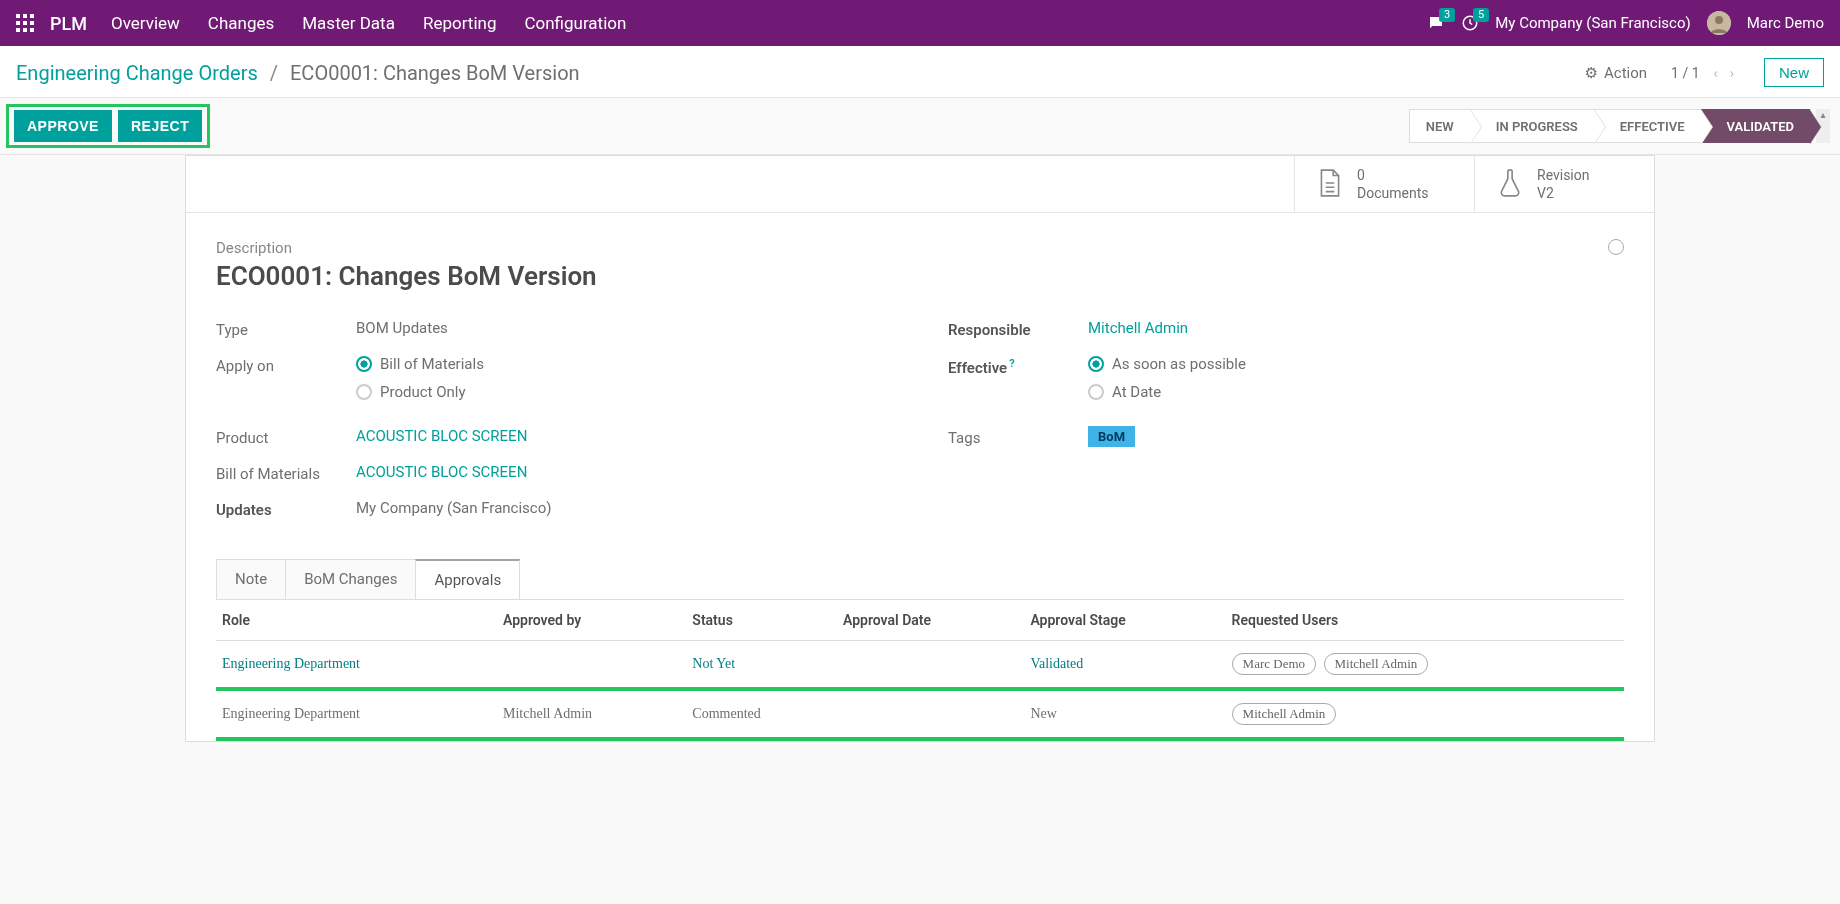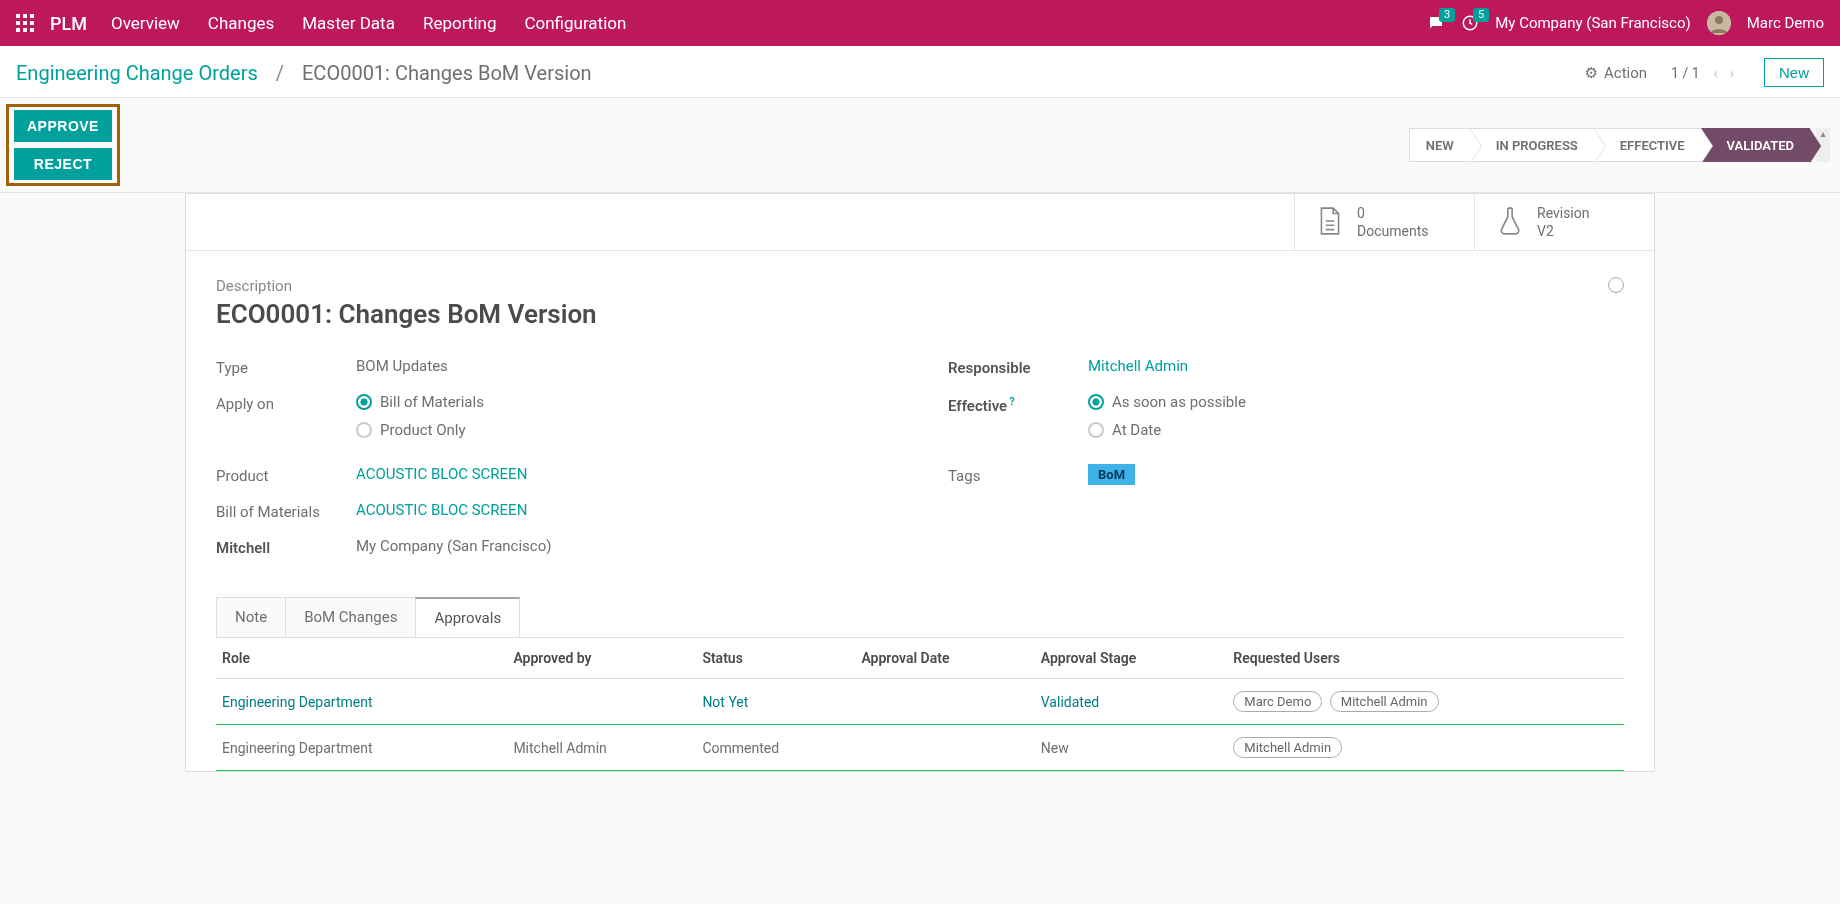--- a/index.html
+++ b/index.html
@@ -1,46 +1,46 @@
 <!DOCTYPE html>
 <html><head>
 <meta charset="utf-8">
 <style>
 * { box-sizing: border-box; margin: 0; padding: 0; }
 body { font-family: -apple-system, BlinkMacSystemFont, "Segoe UI", Roboto, "Helvetica Neue", sans-serif; font-size: 14px; color: #4c4c4c; background: #f9f9f9; }
 
-.topbar { background: #be185d; height: 46px; display: flex; align-items: center; padding: 0 16px; color: #fff; }
+.topbar { background: #701a75; height: 46px; display: flex; align-items: center; padding: 0 16px; color: #fff; }
 .apps-icon { display: inline-flex; margin-right: 16px; cursor: pointer; }
 .apps-icon svg { width: 18px; height: 18px; }
 .app-name { font-size: 18px; font-weight: 500; margin-right: 24px; }
 .topnav { display: flex; gap: 28px; }
 .topnav a { color: #fff; text-decoration: none; font-size: 17px; }
 .topbar-spacer { flex: 1; }
 .topbar-right { display: flex; align-items: center; gap: 16px; }
 .icon-badge { position: relative; display: inline-flex; align-items: center; }
 .icon-badge svg { width: 18px; height: 18px; fill: #fff; }
 .badge { position: absolute; top: -6px; right: -10px; background: #00a09d; color: #fff; font-size: 11px; padding: 0 5px; border-radius: 3px; line-height: 14px; }
 .company-name { font-size: 15px; }
 .avatar { width: 24px; height: 24px; border-radius: 50%; background: #bba; display:inline-block; overflow:hidden; }
 .user-name { font-size: 15px; }
 
 .header-row { display: flex; align-items: center; padding: 12px 16px 10px; background: #fff; }
-.breadcrumb { display: flex; align-items: flex-end; gap: 18px; font-size: 20px; }
+.breadcrumb { display: flex; align-items: flex-end; gap: 12px; font-size: 20px; }
 .breadcrumb .bc-link { color: #00a09d; cursor: pointer; }
 .breadcrumb .bc-sep { color: #888; }
 .breadcrumb .bc-current { color: #6f6f6f; }
 .header-right { margin-left: auto; display: flex; align-items: center; gap: 24px; }
 .action-link { color: #6f6f6f; font-size: 15px; display: flex; gap: 6px; cursor:pointer; }
 .pager { display: flex; align-items: center; gap: 8px; color: #6f6f6f; }
 .pager-arrows { display: flex; }
 .pager-arrow { padding: 4px 6px; color: #bbb; cursor: pointer; font-size: 14px; }
 .btn-new { border: 1px solid #00a09d; background:#fff; color:#00a09d; padding: 5px 14px; font-size: 15px; font-weight:500; cursor:pointer; }
 
 .statusbar { background:#fafafa; border-top:1px solid #e5e5e5; border-bottom:1px solid #e5e5e5; display:flex; align-items:center; padding: 6px 10px 6px 0; position:relative; }
-.highlight-box { border:3px solid #a16207; padding:3px 5px; display:inline-flex; gap:6px; margin-left:6px;flex-direction:column; }
+.highlight-box { border:3px solid #22c55e; padding:3px 5px; display:inline-flex; gap:6px; margin-left:6px; }
 .btn-primary { background:#00a09d; color:#fff; border:1px solid #00a09d; padding:7px 12px; font-size:14px; font-weight:600; letter-spacing:0.5px; cursor:pointer; }
 .statusbar-right { margin-left:auto; display:flex; align-items:center; height:34px; }
 .stage { position:relative; display:flex; align-items:center; height:34px; padding:0 16px 0 26px; color:#6f6f6f; font-size:13px; font-weight:600; background:#fff; border-top:1px solid #ddd; border-bottom:1px solid #ddd; }
 .stage:first-child { padding-left:16px; border-left:1px solid #ddd; }
 .stage::after { content:""; position:absolute; right:-11px; top:0; width:0; height:0; border-top:17px solid transparent; border-bottom:17px solid transparent; border-left:11px solid #fff; z-index:2; }
 .stage::before { content:""; position:absolute; right:-12px; top:-1px; width:0; height:0; border-top:18px solid transparent; border-bottom:18px solid transparent; border-left:12px solid #ddd; z-index:1; }
 .stage:last-child::after, .stage:last-child::before { display:none; }
 .stage.active { background:#714b67; color:#fff; border-color:#714b67; }
 .stage.active::after { border-left-color:#714b67; }
 .scrollbar-fake { width:14px; align-self:stretch; background:#eee; margin-left:6px; display:flex; align-items:flex-start; justify-content:center; }
@@ -74,21 +74,21 @@
 .tag-pill { background:#3fb3e8; color:#003a5c; font-weight:700; padding:3px 10px; border-radius:0; font-size:13px; }
 
 .tabs { display:flex; margin-top:24px; }
 .tab { padding:10px 18px; border:1px solid #ddd; border-bottom:none; background:#fff; color:#6f6f6f; font-size:15px; cursor:pointer; margin-right:-1px; }
 .tab.active { border-top:2px solid #a3a3a3; background:#fff; color:#555; position:relative; z-index:1; }
 .tab:not(.active) { background:#fafafa; }
 
 .tab-content { border-top:1px solid #ddd; }
 .approvals-table { width:100%; border-collapse:collapse; }
 .approvals-table th { text-align:left; padding:12px 6px; font-weight:600; color:#4b4b4b; border-bottom:1px solid #ddd; font-size:14px; }
-.approvals-table td { padding:12px 6px; border-bottom:1px solid #22c55e; font-size:14px; color:#6f6f6f; vertical-align:middle; }
+.approvals-table td { padding:12px 6px; border-bottom:4px solid #22c55e; font-size:14px; color:#6f6f6f; vertical-align:middle;font-family:Liberation Serif, serif; }
 .approvals-table td a { color:#017e84; text-decoration:none; }
 .user-pill { display:inline-block; border:1px solid #aaa; border-radius:12px; padding:2px 10px; font-size:13px; color:#666; margin-right:4px; }
 </style>
 </head>
 <body>
 
 <div class="topbar">
   <span class="apps-icon">
     <svg viewBox="0 0 18 18">
         <g fill="#fff">
@@ -236,21 +236,21 @@
           </div>
           <div class="field-row">
             <div class="field-label">Product</div>
             <div class="field-value"><a>ACOUSTIC BLOC SCREEN</a></div>
           </div>
           <div class="field-row">
             <div class="field-label">Bill of Materials</div>
             <div class="field-value"><a>ACOUSTIC BLOC SCREEN</a></div>
           </div>
           <div class="field-row">
-            <div class="field-label bold">Mitchell</div>
+            <div class="field-label bold">Updates</div>
             <div class="field-value">My Company (San Francisco)</div>
           </div>
         </div>
 
         <div class="form-col">
           <div class="field-row">
             <div class="field-label bold">Responsible</div>
             <div class="field-value"><a>Mitchell Admin</a></div>
           </div>
           <div class="field-row">

